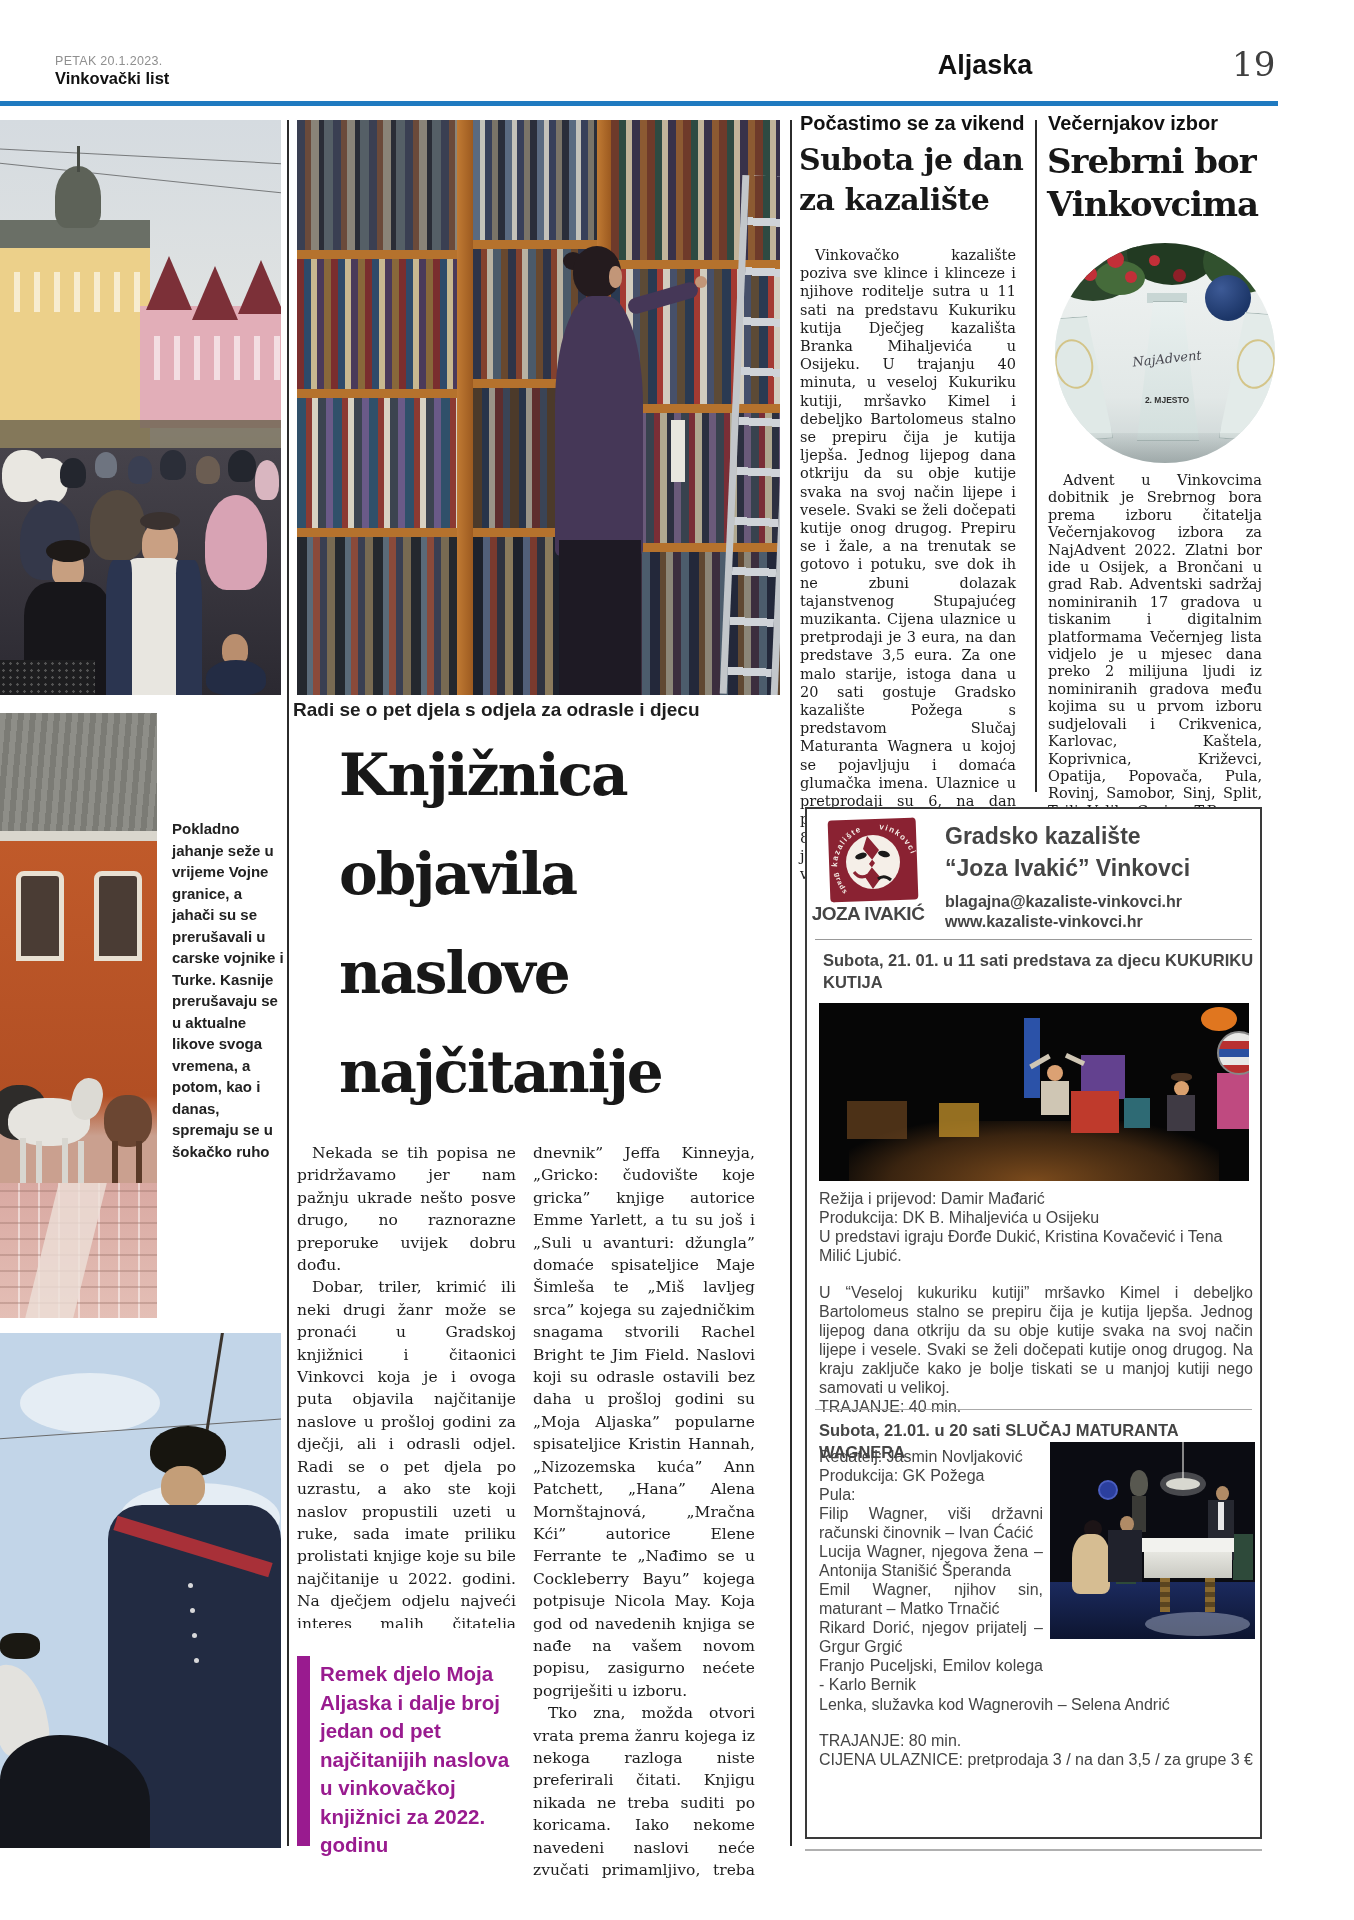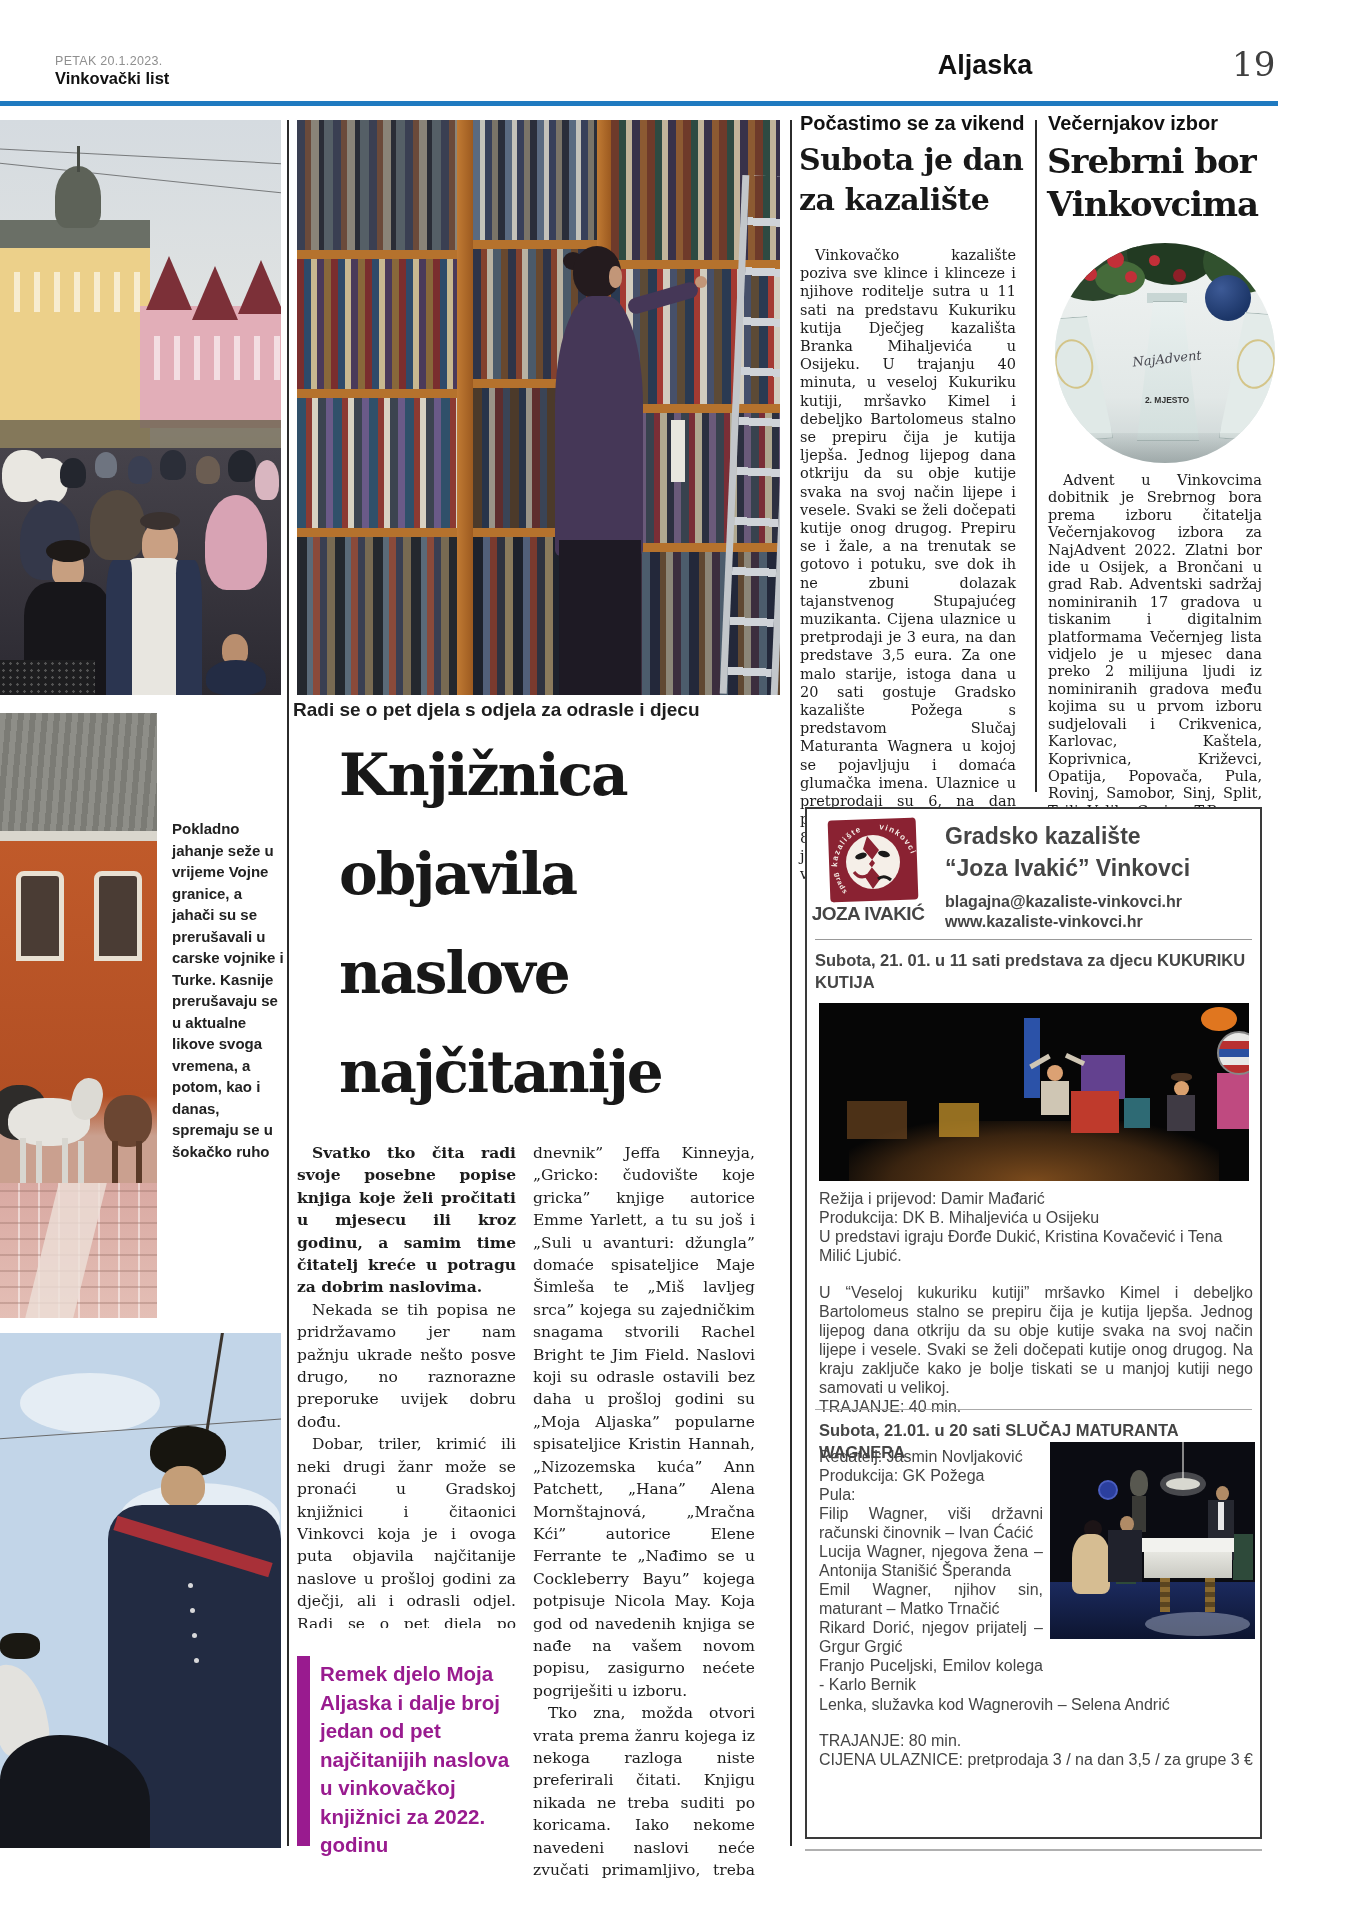--- a/index.html
+++ b/index.html
@@ -284,21 +284,20 @@
   <div class="abs caption-main">Radi se o pet djela s odjela za odrasle i djecu</div>
 
   <div class="abs headline-main">
     <div>Knjižnica</div>
     <div>objavila</div>
     <div>naslove</div>
     <div>najčitanije</div>
   </div>
 
   <div class="abs bodycol" style="left:297px;top:1142px;width:219px;height:486px;overflow:hidden;">
-    <p class="intro">Svatko tko čita radi svoje posebne popise knjiga koje želi pročitati u mjesecu ili kroz godinu, a samim time čitatelj kreće u potragu za dobrim naslovima.</p>
     <p>Nekada se tih popisa ne pridržavamo jer nam pažnju ukrade nešto posve drugo, no raznorazne preporuke uvijek dobru dođu.</p>
     <p>Dobar, triler, krimić ili neki drugi žanr može se pronaći u Gradskoj knjižnici i čitaonici Vinkovci koja je i ovoga puta objavila najčitanije naslove u prošloj godini za dječji, ali i odrasli odjel. Radi se o pet djela po uzrastu, a ako ste koji naslov propustili uzeti u ruke, sada imate priliku prolistati knjige koje su bile najčitanije u 2022. godini. Na dječjem odjelu najveći interes malih čitatelja izmamili su „Čovpas” kojega je napisao i nacrtao Dav Pilkey, „Gregov</p>
   </div>
 
   <div class="abs bodycol" style="left:533px;top:1142px;width:222px;height:740px;overflow:hidden;">
     <p style="text-indent:0;">dnevnik” Jeffa Kinneyja, „Gricko: čudovište koje gricka” knjige autorice Emme Yarlett, a tu su još i „Suli u avanturi: džungla” domaće spisateljice Maje Šimleša te „Miš lavljeg srca” kojega su zajedničkim snagama stvorili Rachel Bright te Jim Field. Naslovi koji su odrasle ostavili bez daha u prošloj godini su „Moja Aljaska” popularne spisateljice Kristin Hannah, „Nizozemska kuća” Ann Patchett, „Hana” Alena Mornštajnová, „Mračna Kći” autorice Elene Ferrante te „Nađimo se u Cockleberry Bayu” kojega potpisuje Nicola May. Koja god od navedenih knjiga se nađe na vašem novom popisu, zasigurno nećete pogriješiti u izboru.</p>
     <p>Tko zna, možda otvori vrata prema žanru kojega iz nekoga razloga niste preferirali čitati. Knjigu nikada ne treba suditi po koricama. Iako nekome navedeni naslovi neće zvučati primamljivo, treba im dati priliku jer nisu se bez razloga ova djela smjestila na vrh najčitanijih u vinkovačkoj knjižnici. Dobra knjiga uvijek pronađe put do čitatelja. Vjerujemo kako će i najmlađi čitači uz vrlo zanimljiva izdanja otploviti u svijet mašte i pisane riječi. F.K.</p>
   </div>
 
   <div class="abs pullbar"></div>
@@ -372,21 +371,21 @@
     </svg>
     <div class="in logoname">JOZA IVAKIĆ</div>
 
     <div class="in t-title">Gradsko kazalište</div>
     <div class="in t-sub">“Joza Ivakić” Vinkovci</div>
     <div class="in t-mail">blagajna@kazaliste-vinkovci.hr</div>
     <div class="in t-web">www.kazaliste-vinkovci.hr</div>
 
     <div class="in t-div" style="top:130px;"></div>
 
-    <div class="in t-showtitle" style="left:8px;top:140px;width:432px;">Subota, 21. 01. u 11 sati predstava za djecu KUKURIKU KUTIJA</div>
+    <div class="in t-showtitle" style="left:16px;top:140px;width:432px;">Subota, 21. 01. u 11 sati predstava za djecu KUKURIKU KUTIJA</div>
 
     <div class="in photo stage1" style="left:12px;top:194px;width:430px;height:178px;">
       <div class="glow"></div>
       <div class="sbox" style="left:205px;top:15px;width:16px;height:80px;background:#2b52a8;"></div>
       <div class="sbox" style="left:28px;top:98px;width:60px;height:38px;background:#6b4420;opacity:.7;"></div>
       <div class="sbox" style="left:120px;top:100px;width:40px;height:34px;background:#b98a28;opacity:.8;"></div>
       <div class="sbox" style="left:262px;top:52px;width:44px;height:44px;background:#63418f;"></div>
       <div class="sbox" style="left:228px;top:62px;width:16px;height:16px;border-radius:50%;background:#dba173;"></div>
       <div class="sbox" style="left:210px;top:56px;width:22px;height:5px;background:#cfc6b4;transform:rotate(-30deg);"></div>
       <div class="sbox" style="left:246px;top:54px;width:20px;height:5px;background:#cfc6b4;transform:rotate(25deg);"></div>

